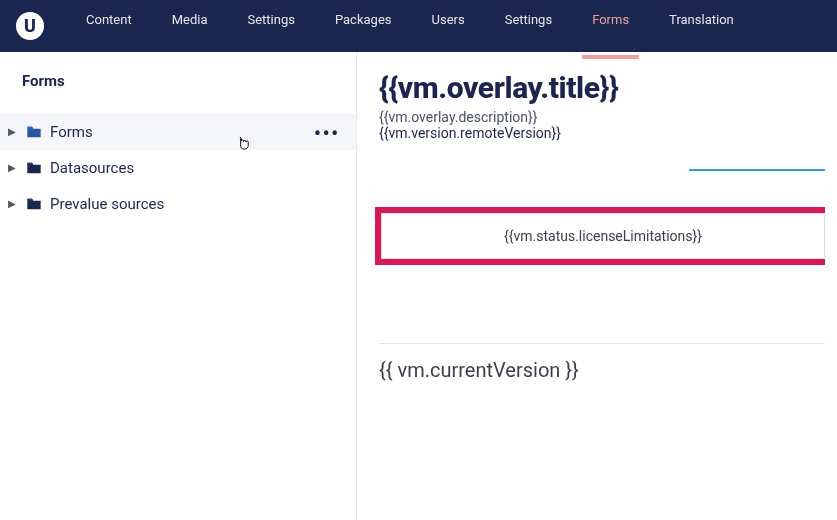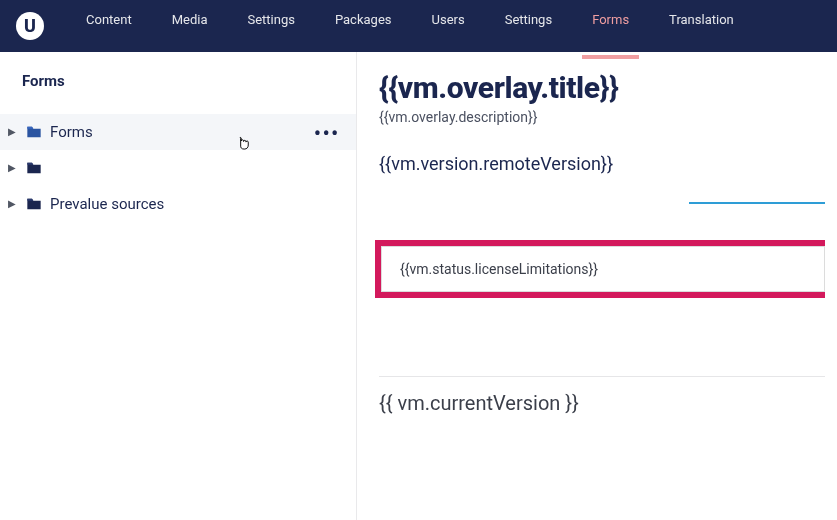--- a/index.html
+++ b/index.html
@@ -139,24 +139,23 @@
     .page-title {
       font-size: 30px;
       font-weight: 800;
       color: #1b264f;
       margin-bottom: 4px;
       letter-spacing: -0.4px;
     }
     .page-desc {
       font-size: 14px;
       color: #4b5161;
-      margin-bottom: 28px;
     }
     .line-remote {
-      font-size: 18px;
+      font-size: 14px;
       color: #1b264f;
       margin-bottom: 6px;
     }
     .tab-underline-spacer {
       height: 30px;
       position: relative;
       margin-bottom: 30px;
     }
     .tab-underline {
       position: absolute;
@@ -164,20 +163,21 @@
       top: 22px;
       width: 136px;
       height: 2px;
       background: #2e9dd6;
     }
 
     .alert-box {
       background: #d3195c;
       padding: 6px 0 6px 6px;
       margin-left: -4px;
+      text-align: center;
     }
     .alert-inner {
       background: #fff;
       border: 1px solid #dcdcdc;
       padding: 14px 18px;
       font-size: 14px;
       color: #3b3f4a;
     }
 
     .divider {
@@ -235,20 +235,21 @@
       </div>
 
       <div class="tree-row">
         <span class="caret">▶</span>
         <span class="folder-icon">
           <svg viewBox="0 0 24 20" width="16" height="14">
               <path fill="#1b264f" d="M2 2h7l2 3h11v13H2z"></path>
               <path fill="#2b3a6e" d="M2 2h7l2 3H2z"></path>
             </svg>
         </span>
+        <span class="tree-label">Datasources</span>
       </div>
 
       <div class="tree-row">
         <span class="caret">▶</span>
         <span class="folder-icon">
           <svg viewBox="0 0 24 20" width="16" height="14">
               <path fill="#1b264f" d="M2 2h7l2 3h11v13H2z"></path>
               <path fill="#2b3a6e" d="M2 2h7l2 3H2z"></path>
             </svg>
         </span>

